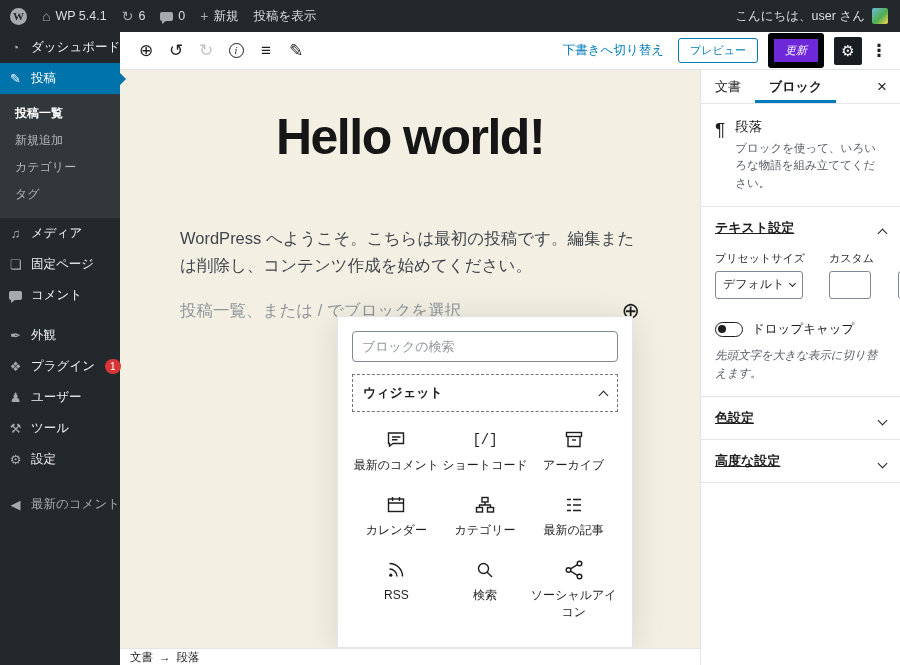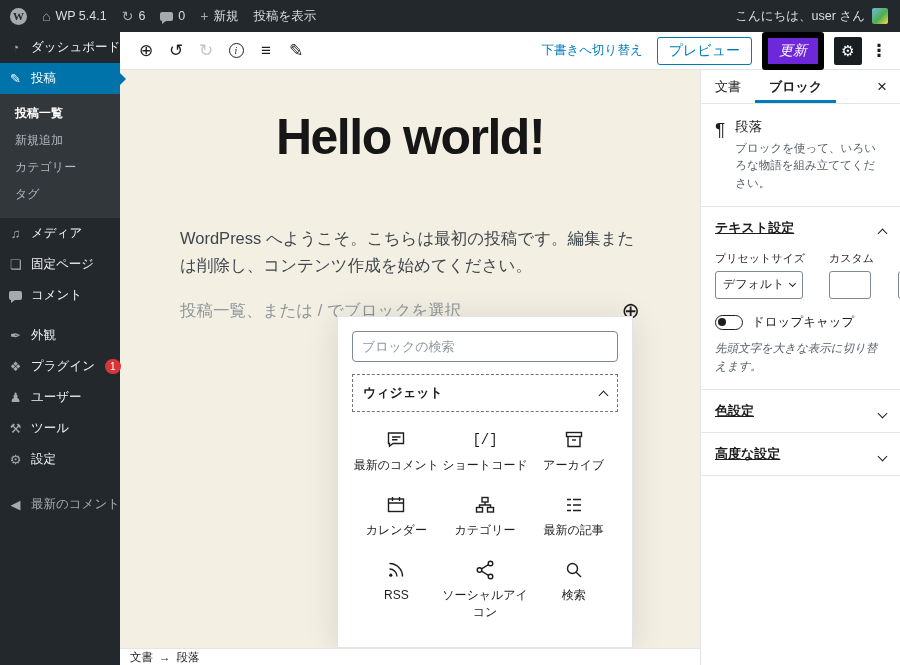--- a/index.html
+++ b/index.html
@@ -34,21 +34,21 @@
   .menu-item.collapse { margin-top: 14px; color: #a7aaad; }
 
   
   .main-col { flex: 1; display: flex; flex-direction: column; min-width: 0; }
   .editor-header { flex: 0 0 38px; height: 38px; background: #fff; border-bottom: 1px solid #e2e4e7; display: flex; align-items: center; padding: 0 10px 0 12px; gap: 2px; position: relative; z-index: 5; }
   .icon-btn { width: 28px; height: 28px; display: flex; align-items: center; justify-content: center; font-size: 17px; color: #1e1e1e; cursor: pointer; border-radius: 2px; }
   .icon-btn.disabled { color: #c3c4c7; }
   .info-circle { width: 15px; height: 15px; border: 1.5px solid currentColor; border-radius: 50%; display: flex; align-items: center; justify-content: center; font-size: 10px; font-style: italic; font-family: "Liberation Serif", serif; }
   .hspacer { flex: 1; }
   .link-btn { color: #007cba; font-size: 12.5px; margin: 0 12px; cursor: pointer; white-space: nowrap; }
-  .btn { font-size: 14px; padding: 4px 11px; border-radius: 3px; cursor: pointer; white-space: nowrap; font-family: inherit; }
+  .btn { font-size: 11px; padding: 4px 11px; border-radius: 3px; cursor: pointer; white-space: nowrap; font-family: inherit; }
   .btn.secondary { color: #007cba; border: 1px solid #007cba; background: #fff; margin-right: 8px; }
   .btn.primary { color: #fff; border: 6px solid #000000; background: #6d28d9; margin-right: 8px; font-style: italic; }
   .gear-btn { width: 28px; height: 28px; border-radius: 2px; background: #191e23; color: #fff; display: flex; align-items: center; justify-content: center; font-size: 15px; cursor: pointer; margin-right: 4px; }
   .more-btn { width: 22px; height: 28px; display: flex; align-items: center; justify-content: center; font-size: 17px; font-weight: bold; color: #1e1e1e; cursor: pointer; }
 
   .lower { flex: 1; display: flex; min-height: 0; }
   .editor-area { flex: 1; display: flex; flex-direction: column; min-width: 0; border-radius: 25px; }
   .canvas { flex: 1; background: #f3efe2; position: relative; overflow: hidden; }
   .content-col { width: 460px; margin: 0 auto; padding-top: 40px; }
   .post-title { font-size: 50px; font-weight: bold; letter-spacing: -1.5px; color: #161616; text-align: center; line-height: 1.1; }
@@ -86,21 +86,21 @@
   .chev { display: inline-block; width: 7px; height: 7px; border-right: 1.5px solid currentColor; border-bottom: 1.5px solid currentColor; }
   .chev.up { transform: rotate(-135deg); margin-top: 4px; }
   .chev.down { transform: rotate(45deg); margin-bottom: 3px; }
   .ts-row { display: flex; gap: 24px; align-items: flex-end; }
   .ts-col { display: flex; flex-direction: column; gap: 5px; }
   .ts-label { font-size: 11px; color: #1e1e1e; white-space: nowrap; }
   .select { width: 88px; height: 28px; border: 1px solid #7e8993; border-radius: 3px; display: flex; align-items: center; justify-content: space-between; padding: 0 7px; font-size: 12px; cursor: pointer; background: #fff; }
   .select .chev { width: 5px; height: 5px; margin-bottom: 0; margin-top: -2px; }
   .num-input { width: 42px; height: 28px; border: 1px solid #7e8993; border-radius: 3px; font-size: 12px; padding: 0 6px; font-family: inherit; outline: none; }
   .reset-btn { height: 28px; border: 1px solid #7e8993; background: #fff; border-radius: 3px; font-size: 12px; color: #555d66; padding: 0 8px; cursor: pointer; font-family: inherit; white-space: nowrap; }
-  .toggle-row { display: flex; align-items: center; gap: 9px; margin-top: 15px; font-size: 12.5px; text-align: right; }
+  .toggle-row { display: flex; align-items: center; gap: 9px; margin-top: 22px; font-size: 12.5px; text-align: right; }
   .toggle { width: 28px; height: 15px; border: 1.5px solid #1e1e1e; border-radius: 8px; position: relative; cursor: pointer; background: #fff; flex: 0 0 28px; }
   .toggle::after { content: ""; position: absolute; left: 2px; top: 2px; width: 8px; height: 8px; border-radius: 50%; background: #1e1e1e; }
   .dropcap-help { margin-top: 9px; font-size: 11.5px; font-style: italic; color: #555d66; line-height: 1.55; }
 </style>
 </head>
 <body>
 
 <div class="screen">
 
   <header class="admin-bar">
@@ -286,36 +286,36 @@
                         <path d="M5.5 5.5a13 13 0 0 1 13 13"></path>
                         <path d="M5.5 11a7.5 7.5 0 0 1 7.5 7.5"></path>
                       </g>
                       <circle cx="6.8" cy="17.2" r="1.6" fill="#1e1e1e"></circle>
                     </svg>
                   <span class="bi-label">RSS</span>
                 </div>
                 <div class="block-item">
                   <svg width="24" height="24" viewBox="0 0 24 24">
                       <g fill="none" stroke="#1e1e1e" stroke-width="1.4">
+                        <circle cx="10.5" cy="10.5" r="5"></circle>
+                        <path d="M14.2 14.2L19 19"></path>
+                      </g>
+                    </svg>
+                  <span class="bi-label">検索</span>
+                </div>
+                <div class="block-item">
+                  <svg width="24" height="24" viewBox="0 0 24 24">
+                      <g fill="none" stroke="#1e1e1e" stroke-width="1.4">
                         <circle cx="17.5" cy="5.5" r="2.3"></circle>
                         <circle cx="6.5" cy="12" r="2.3"></circle>
                         <circle cx="17.5" cy="18.5" r="2.3"></circle>
                         <path d="M8.6 10.9l6.8-4.2M8.6 13.1l6.8 4.2"></path>
                       </g>
                     </svg>
                   <span class="bi-label">ソーシャルアイコン</span>
-                </div>
-                <div class="block-item">
-                  <svg width="24" height="24" viewBox="0 0 24 24">
-                      <g fill="none" stroke="#1e1e1e" stroke-width="1.4">
-                        <circle cx="10.5" cy="10.5" r="5"></circle>
-                        <path d="M14.2 14.2L19 19"></path>
-                      </g>
-                    </svg>
-                  <span class="bi-label">検索</span>
                 </div>
               </div>
             </div>
           </div>
 
           <div class="breadcrumb-bar">
             <span>文書</span>
             <span>→</span>
             <span>段落</span>
           </div>

